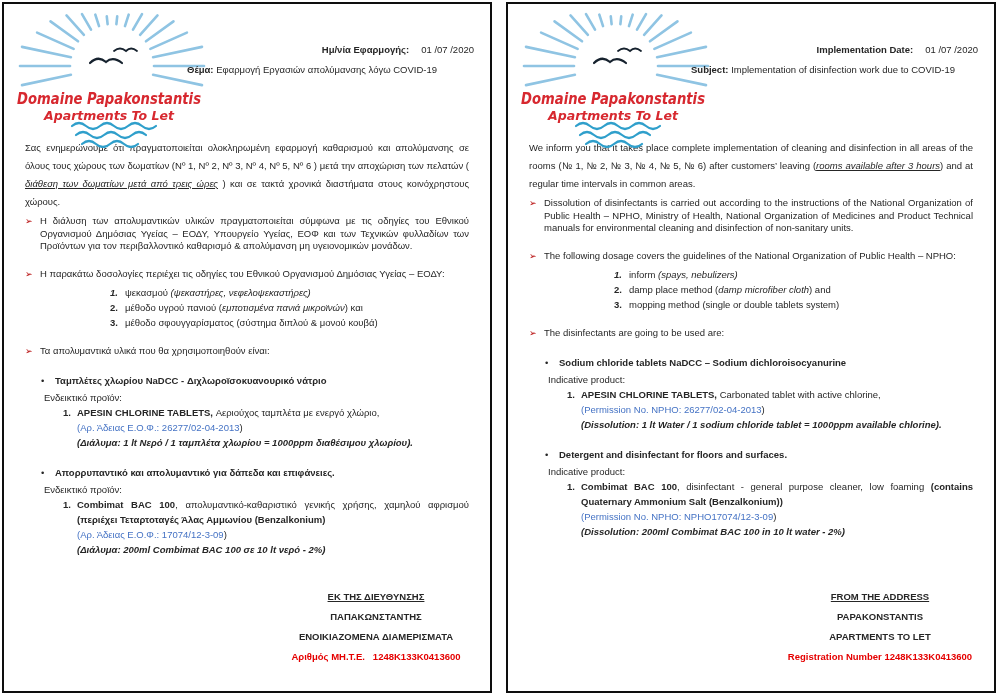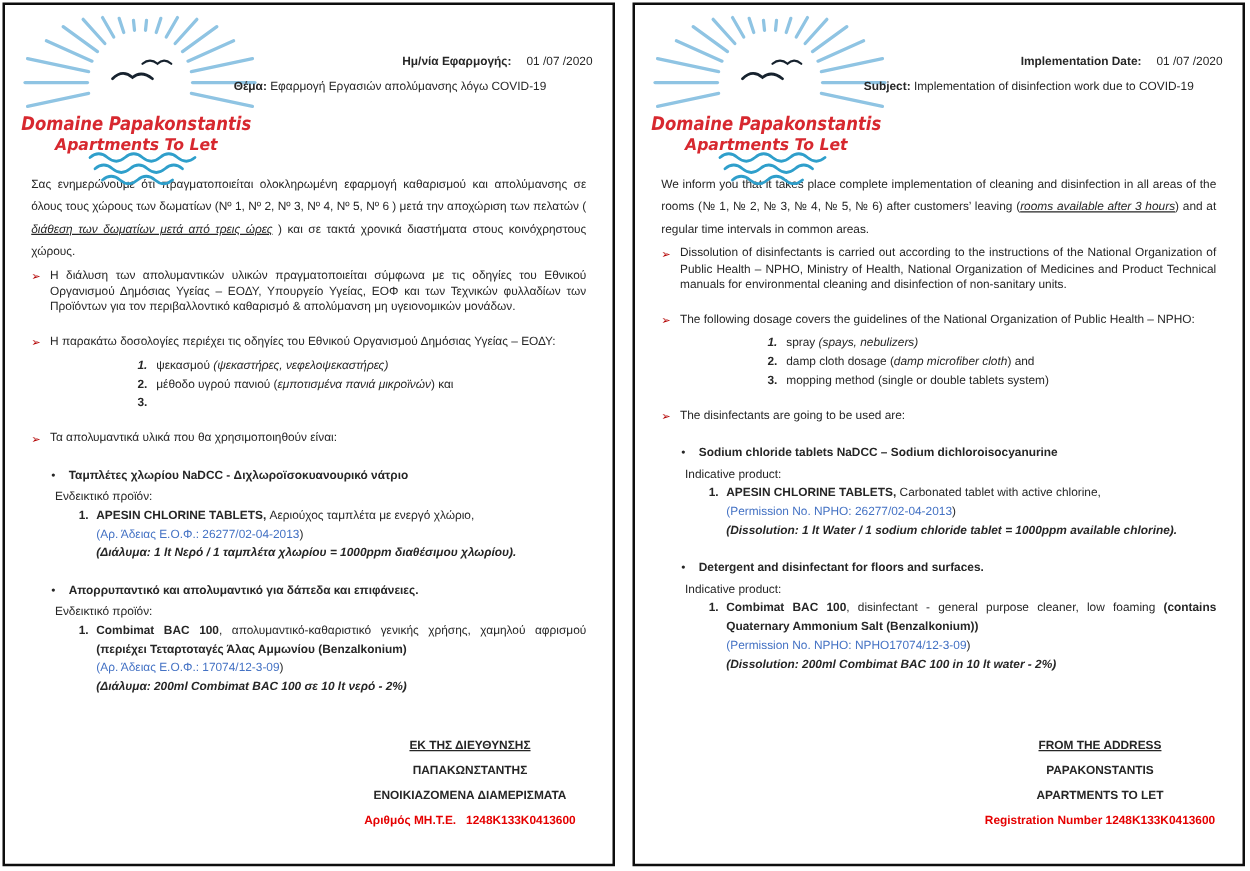--- a/index.html
+++ b/index.html
@@ -128,20 +128,21 @@
       <div class="mrow">
         <span class="mnum">1.</span>
         <span class="mtext"><span>ψεκασμού </span><span class="mit">(ψεκαστήρες, νεφελοψεκαστήρες)</span><span></span></span>
       </div>
       <div class="mrow">
         <span class="mnum">2.</span>
         <span class="mtext"><span>μέθοδο υγρού πανιού (</span><span class="mit">εμποτισμένα πανιά μικροϊνών</span><span>) και</span></span>
       </div>
       <div class="mrow">
         <span class="mnum">3.</span>
+        <span class="mtext"><span>μέθοδο σφουγγαρίσματος (σύστημα διπλού &amp; μονού κουβά)</span><span class="mit"></span><span></span></span>
       </div>
     </div>
 
     <div class="abullet">
       <span class="arrow">➢</span>
       <div class="atext">Τα απολυμαντικά υλικά που θα χρησιμοποιηθούν είναι:</div>
     </div>
 
     <div class="prod">
       <div class="phead">
@@ -239,25 +240,25 @@
     </div>
 
     <div class="abullet">
       <span class="arrow">➢</span>
       <div class="atext">The following dosage covers the guidelines of the National Organization of Public Health – NPHO:</div>
     </div>
 
     <div class="methods">
       <div class="mrow">
         <span class="mnum">1.</span>
-        <span class="mtext"><span>spray </span><span class="mit">(spays, nebulizers)</span><span></span></span>
+        <span class="mtext"><span>inform </span><span class="mit">(spays, nebulizers)</span><span></span></span>
       </div>
       <div class="mrow">
         <span class="mnum">2.</span>
-        <span class="mtext"><span>damp cloth dosage (</span><span class="mit">damp microfiber cloth</span><span>) and</span></span>
+        <span class="mtext"><span>damp place method (</span><span class="mit">damp microfiber cloth</span><span>) and</span></span>
       </div>
       <div class="mrow">
         <span class="mnum">3.</span>
         <span class="mtext"><span>mopping method (single or double tablets system)</span><span class="mit"></span><span></span></span>
       </div>
     </div>
 
     <div class="abullet">
       <span class="arrow">➢</span>
       <div class="atext">The disinfectants are going to be used are:</div>

